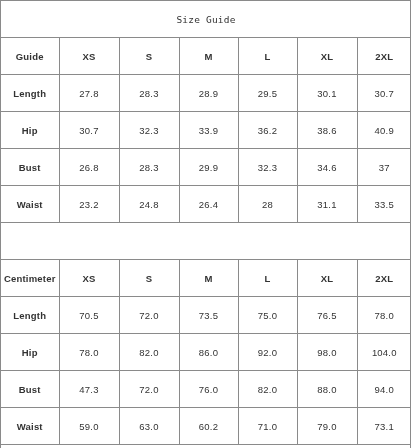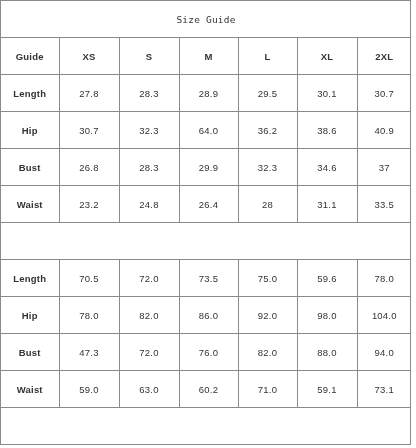--- a/index.html
+++ b/index.html
@@ -135,21 +135,21 @@
         <td class="value-cell">28.9</td>
         <td class="value-cell">29.5</td>
         <td class="value-cell">30.1</td>
         <td class="value-cell">30.7</td>
       </tr>
 
       <tr>
         <td class="row-label">Hip</td>
         <td class="value-cell">30.7</td>
         <td class="value-cell">32.3</td>
-        <td class="value-cell">64.0</td>
+        <td class="value-cell">33.9</td>
         <td class="value-cell">36.2</td>
         <td class="value-cell">38.6</td>
         <td class="value-cell">40.9</td>
       </tr>
 
       <tr>
         <td class="row-label">Bust</td>
         <td class="value-cell">26.8</td>
         <td class="value-cell">28.3</td>
         <td class="value-cell">29.9</td>
@@ -165,28 +165,37 @@
         <td class="value-cell">26.4</td>
         <td class="value-cell">28</td>
         <td class="value-cell">31.1</td>
         <td class="value-cell">33.5</td>
       </tr>
 
       <tr>
         <td class="spacer-cell" colspan="7"></td>
       </tr>
 
+      <tr>
+        <td class="unit-cell">Centimeter</td>
+        <td class="size-cell">XS</td>
+        <td class="size-cell">S</td>
+        <td class="size-cell">M</td>
+        <td class="size-cell">L</td>
+        <td class="size-cell">XL</td>
+        <td class="size-cell">2XL</td>
+      </tr>
 
       <tr>
         <td class="row-label">Length</td>
         <td class="value-cell">70.5</td>
         <td class="value-cell">72.0</td>
         <td class="value-cell">73.5</td>
         <td class="value-cell">75.0</td>
-        <td class="value-cell">59.6</td>
+        <td class="value-cell">76.5</td>
         <td class="value-cell">78.0</td>
       </tr>
 
       <tr>
         <td class="row-label">Hip</td>
         <td class="value-cell">78.0</td>
         <td class="value-cell">82.0</td>
         <td class="value-cell">86.0</td>
         <td class="value-cell">92.0</td>
         <td class="value-cell">98.0</td>
@@ -202,21 +211,21 @@
         <td class="value-cell">88.0</td>
         <td class="value-cell">94.0</td>
       </tr>
 
       <tr>
         <td class="row-label">Waist</td>
         <td class="value-cell">59.0</td>
         <td class="value-cell">63.0</td>
         <td class="value-cell">60.2</td>
         <td class="value-cell">71.0</td>
-        <td class="value-cell">59.1</td>
+        <td class="value-cell">79.0</td>
         <td class="value-cell">73.1</td>
       </tr>
 
       <tr>
         <td class="footer-cell" colspan="7">
           
           
         </td>
       </tr>
 

